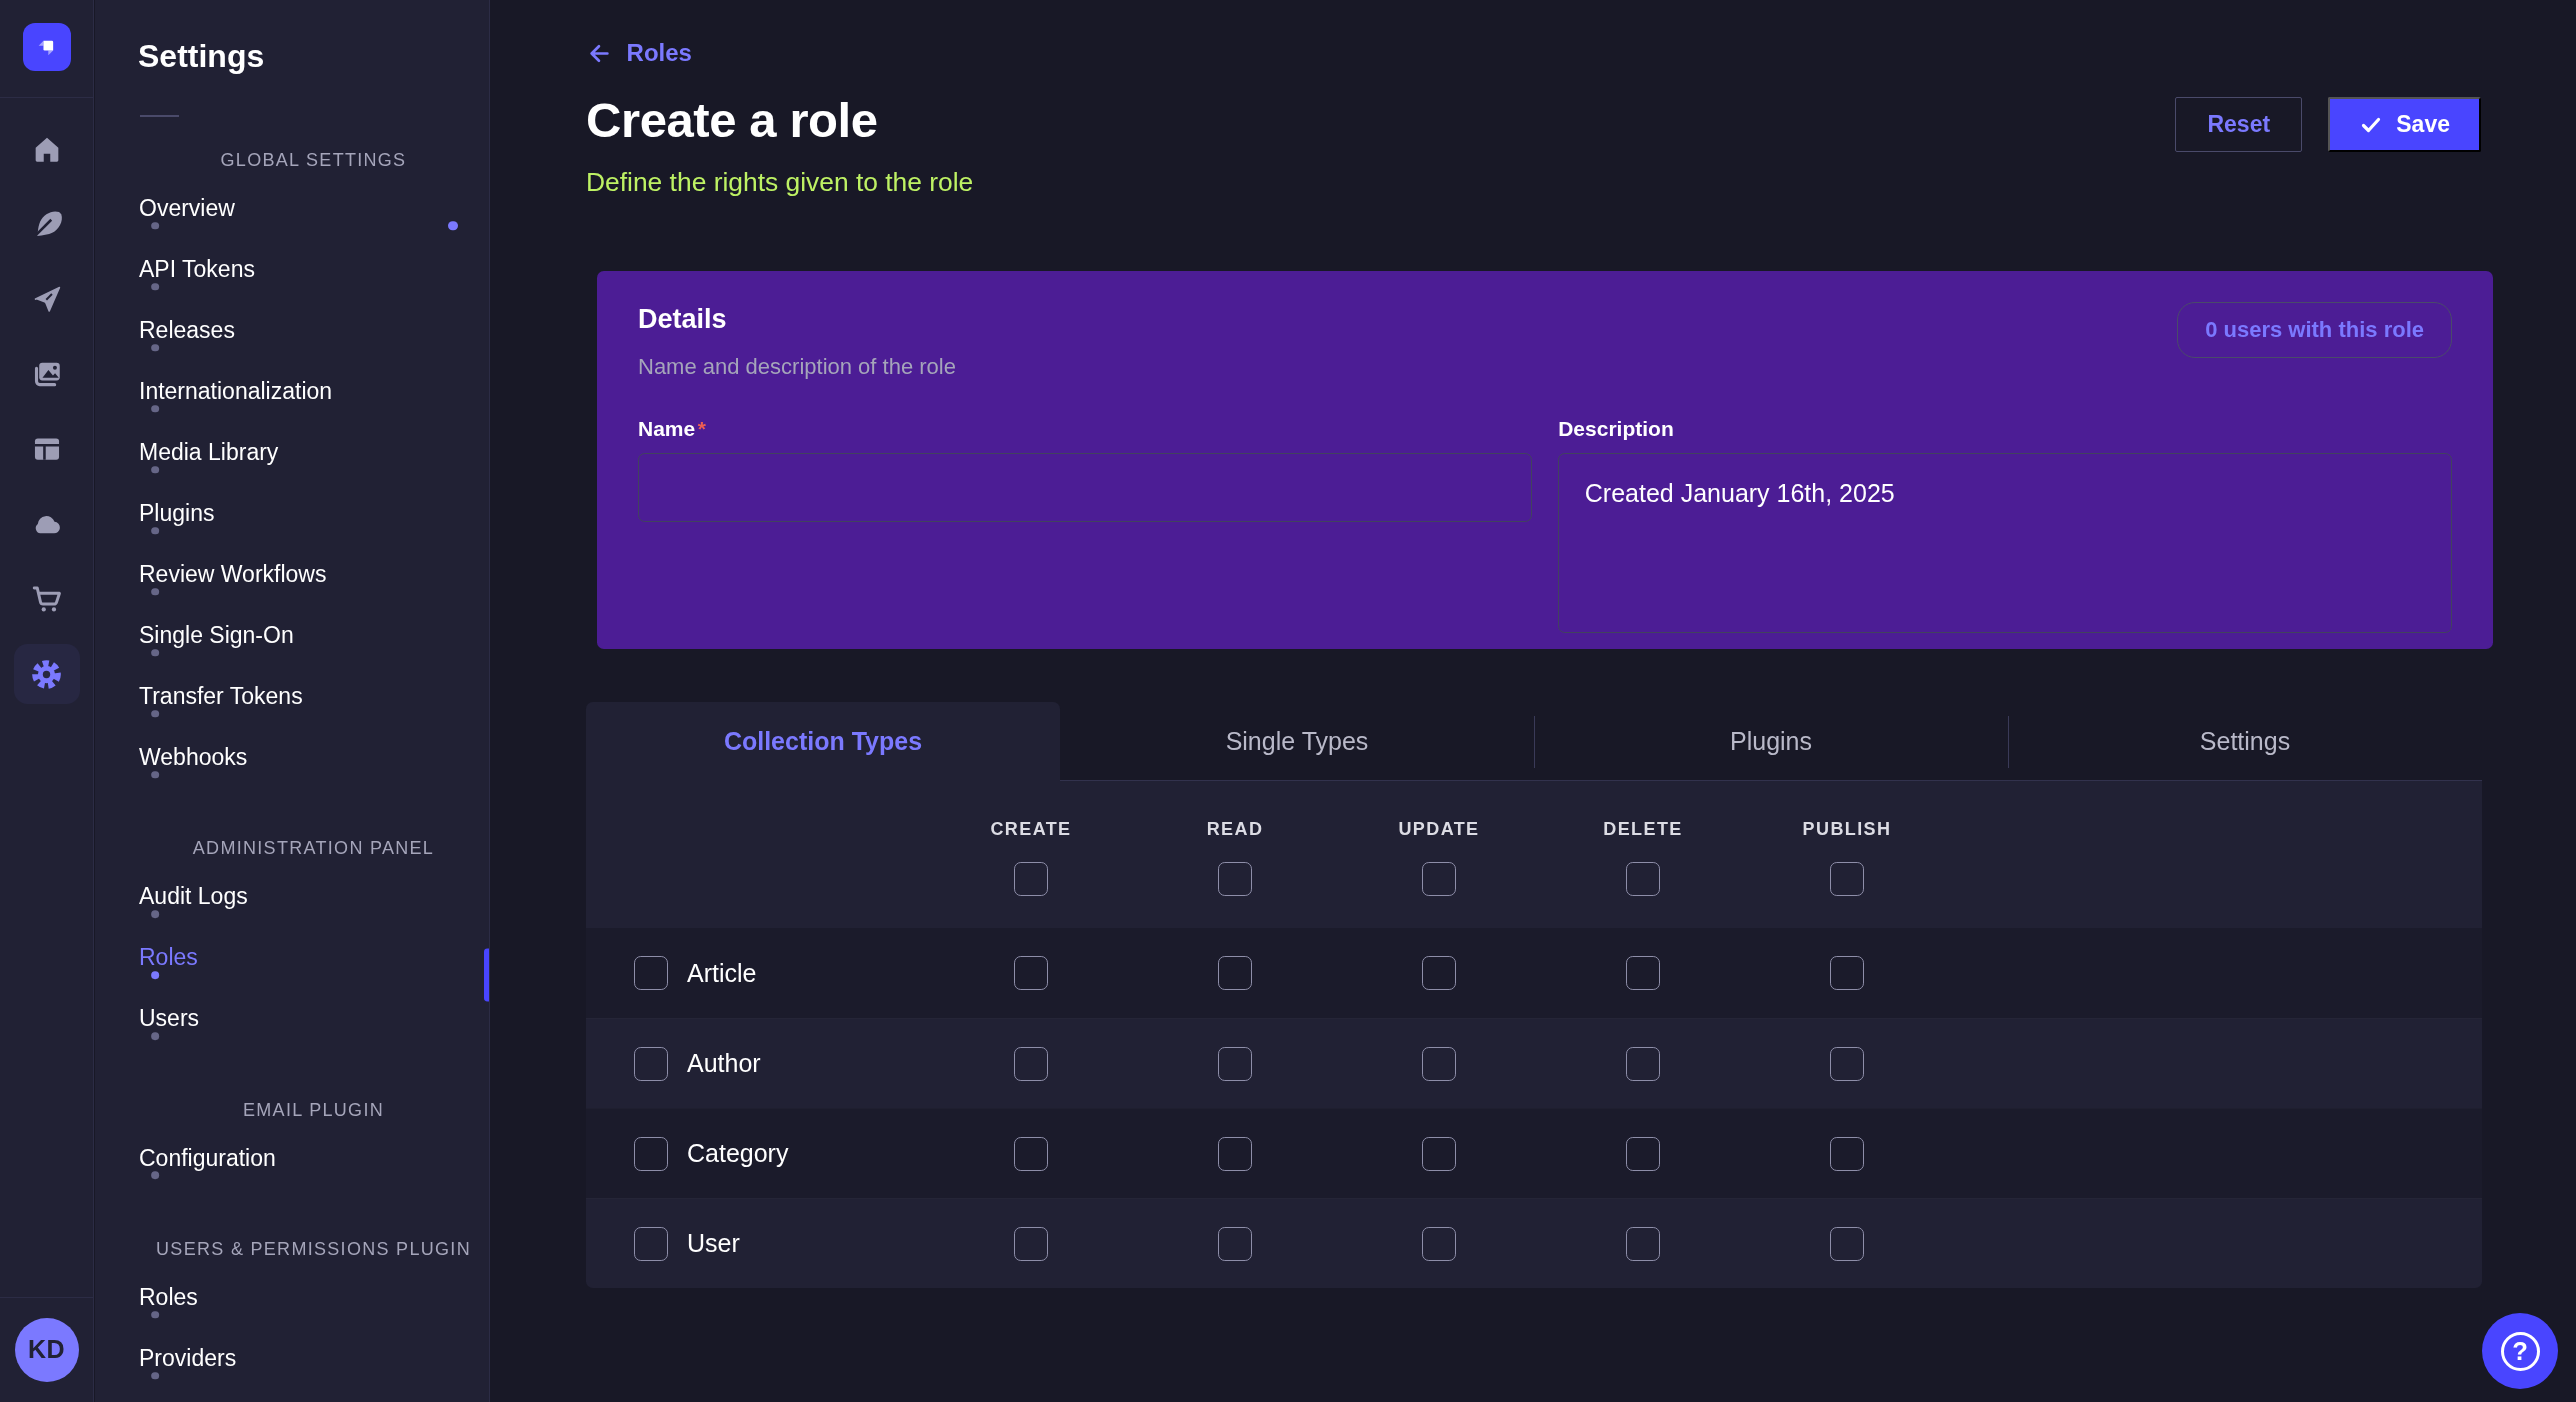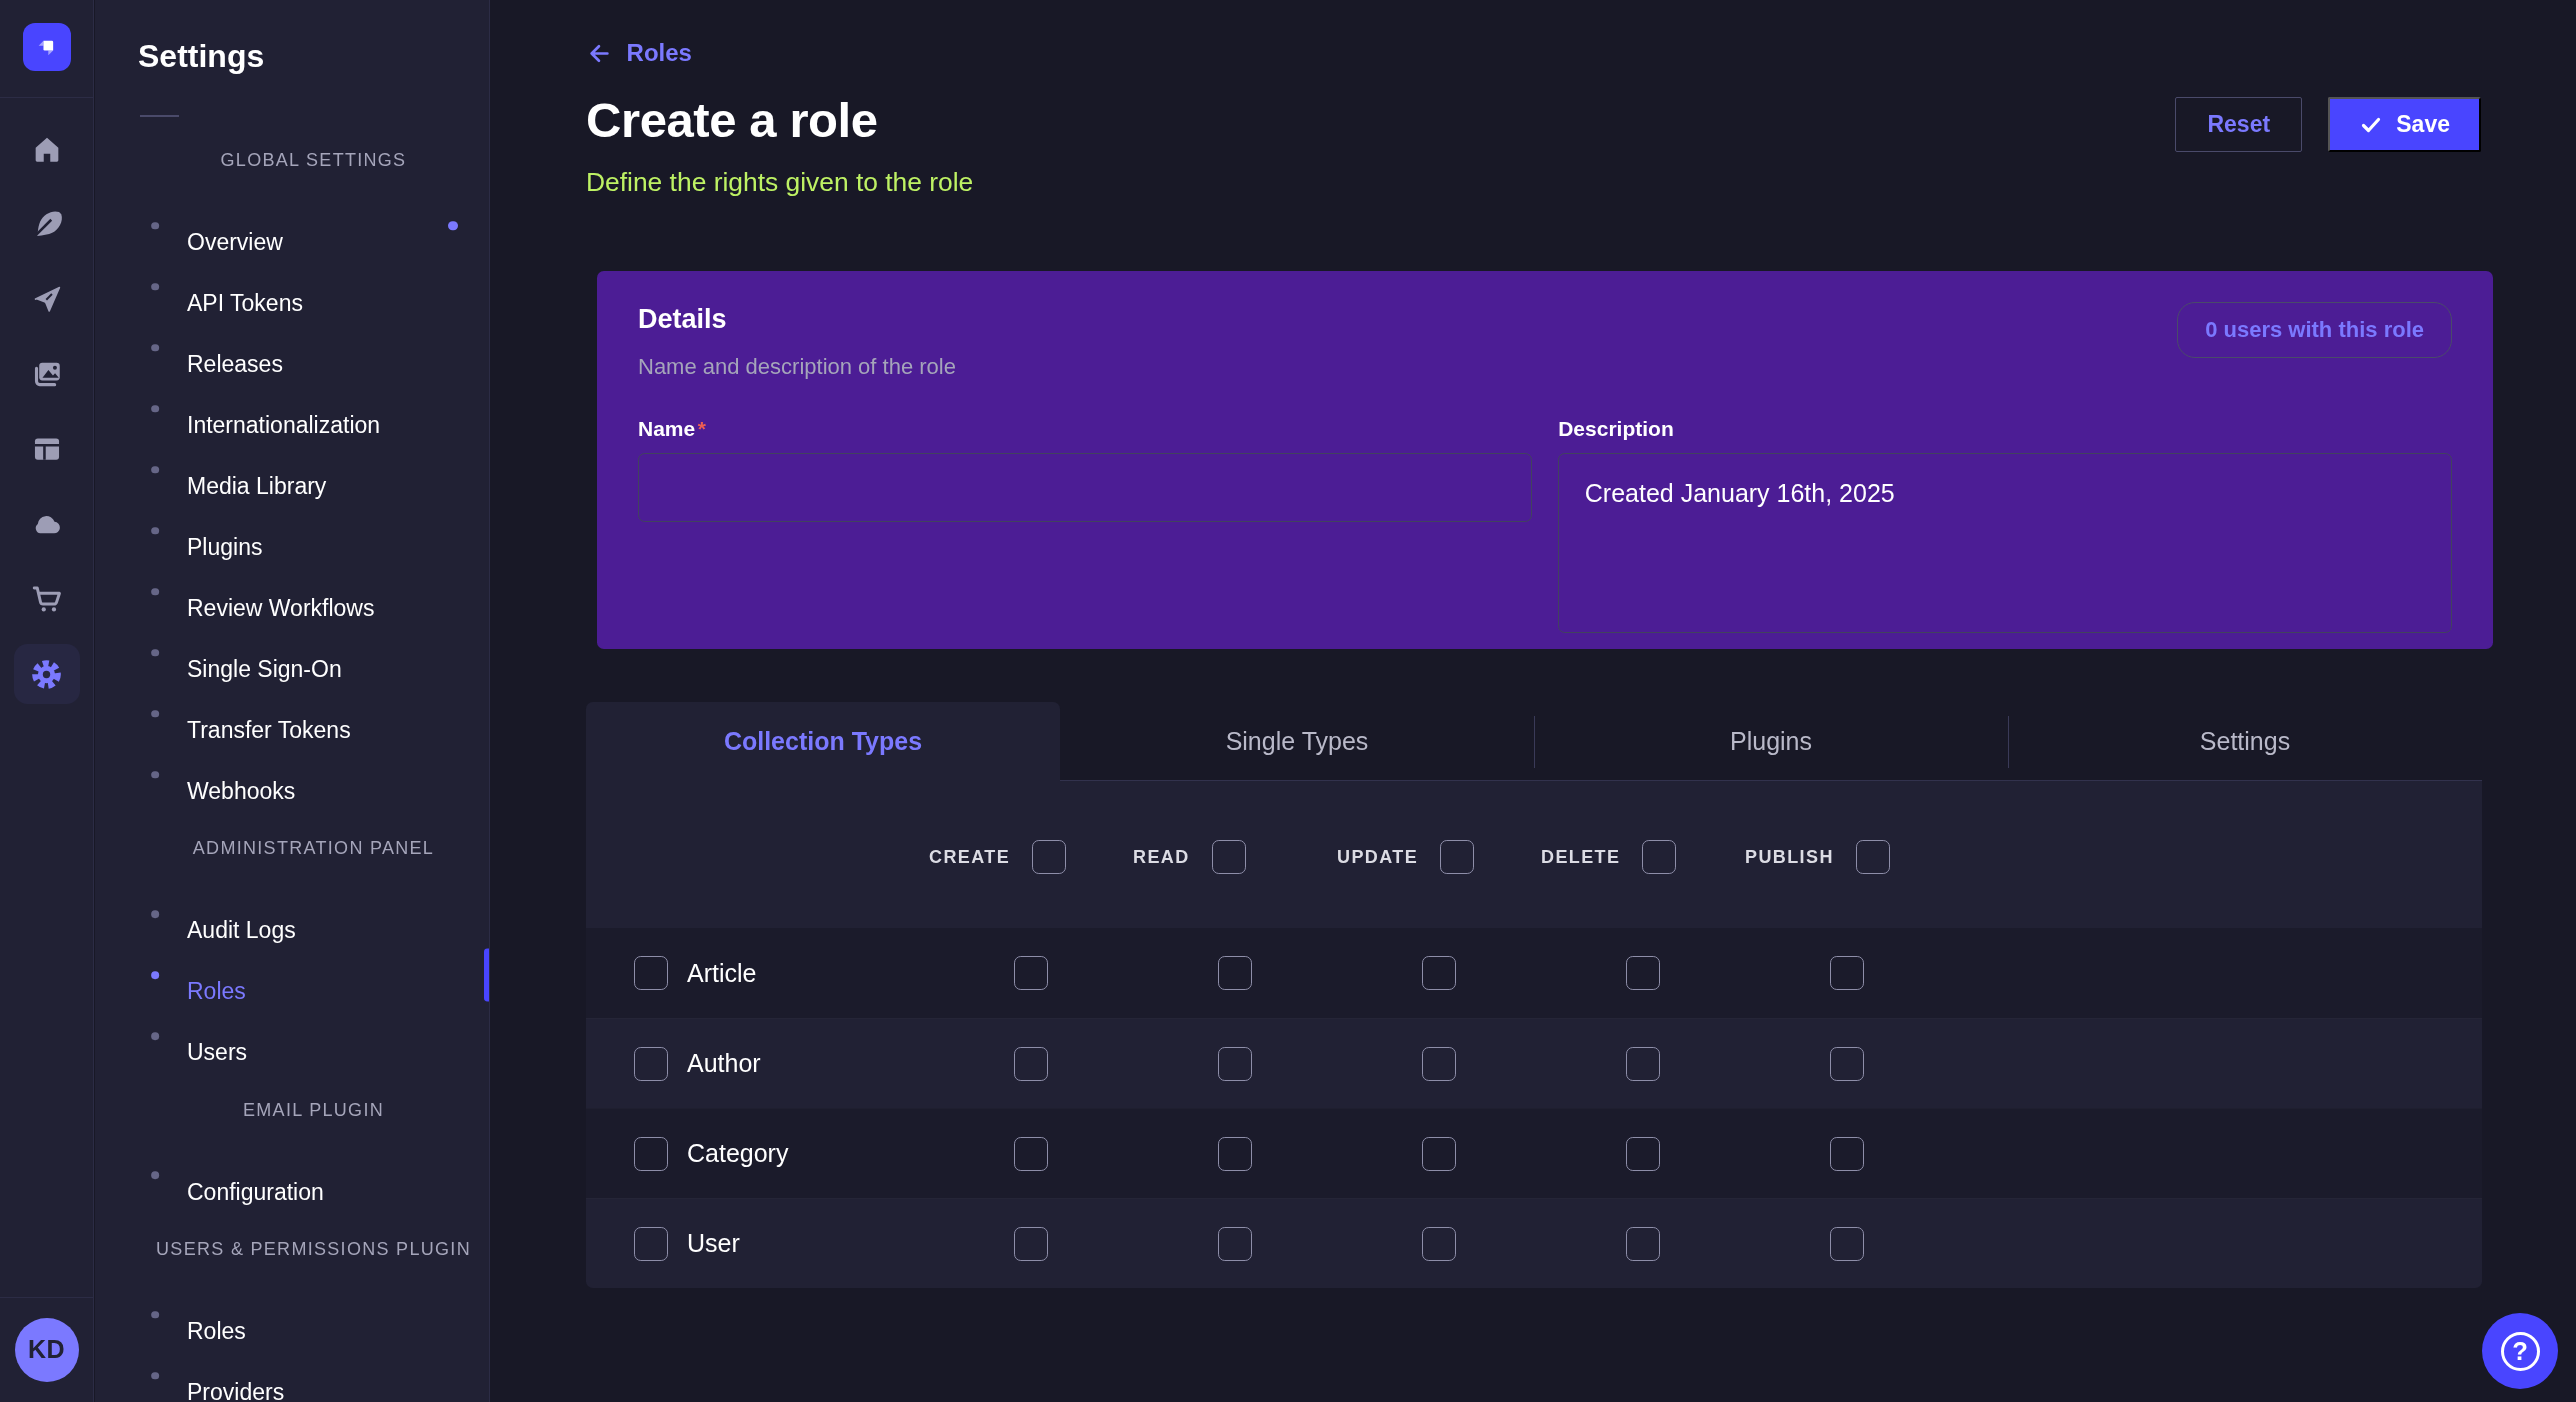--- a/index.html
+++ b/index.html
@@ -29,22 +29,22 @@
             margin:19.6px auto 20.4px; cursor:pointer; letter-spacing:0.4px; }
 
   
   .subnav { position:absolute; left:95px; top:0; width:395px; height:1402px;
             background:#212134; border-right:0.9px solid #2c2c45; z-index:2; overflow:hidden; }
   .subnav-title { margin:37px 0 0 43px; font-size:32px; font-weight:700; line-height:39px; }
   .subnav-rule { width:39px; height:1.7px; background:#4a4a6a; margin:39px 0 0 45px; }
   .nav-section-label { margin:26.4px 0 0 43px; height:34px; line-height:34px;
                        font-size:18px; font-weight:400; letter-spacing:1.3px; color:#a5a5ba;text-align:center; }
   .nav-ul { margin-top:18px; list-style:none; }
-  .nav-item { height:61px; display:flex; align-items:flex-end; position:relative;
-              padding-left:92px; font-size:23px; color:#ffffff; cursor:pointer; }
+  .nav-item { height:61px; display:flex; align-items:flex-start; position:relative;
+              padding-left:44px; font-size:23px; color:#ffffff; cursor:pointer; }
   .nav-item .bullet { position:absolute; left:60px; top:50%; transform:translate(-50%,-50%);
                       width:7.7px; height:7.7px; border-radius:50%; background:#666687; }
   .nav-item.active { color:#7b79ff; }
   .nav-item.active .bullet { background:#7b79ff; }
   .nav-item .active-bar { position:absolute; right:0; top:50%; transform:translateY(-50%);
                           width:5.1px; height:53px; background:#4945ff; border-radius:3.4px 0 0 3.4px; }
   .nav-item .notif-dot { position:absolute; right:31.5px; top:50%; transform:translateY(-50%);
                          width:9.4px; height:9.4px; border-radius:50%; background:#7b79ff; }
 
   
@@ -82,21 +82,21 @@
   .tab-row { display:flex; height:79px; position:relative; }
   .tab { flex:1; display:flex; align-items:center; justify-content:center; font-size:25px;
          color:#b9b9c9; cursor:pointer; position:relative; border-bottom:0.9px solid #32324d; }
   .tab.active { background:#212134; color:#7b79ff; font-weight:700;
                 border-radius:6.8px 6.8px 0 0; border-bottom:none; }
   .tab .sep { position:absolute; left:0; top:13.6px; width:0.9px; height:52px; background:#3a3a58; }
 
   .panel { border-radius:0 0 6.8px 6.8px; overflow:hidden; }
   .perm-grid { display:grid; grid-template-columns:343px repeat(5,204px) 1fr; align-items:center; }
   .perm-head { background:#212134; height:147px; padding-top:5.1px; }
-  .col-head { display:flex; flex-direction:row; align-items:center; gap:22px; }
+  .col-head { display:flex; flex-direction:column; align-items:center; gap:22px; }
   .col-label { font-size:18px; font-weight:700; letter-spacing:1.4px; color:#dcdce4; }
   .checkbox { width:34px; height:34px; border:1.7px solid #8e8ea9; border-radius:6.8px;
               background:transparent; cursor:pointer; }
   .perm-row { height:90px; }
   .perm-row.dark  { background:#1b1b2b; }
   .perm-row.light { background:#212134; }
   .perm-row + .perm-row { border-top:0.9px solid rgba(255,255,255,0.02); }
   .row-first { display:flex; align-items:center; gap:19px; padding-left:48px; }
   .row-label { font-size:25px; color:#fff; }
   .cell-center { display:flex; justify-content:center; }

